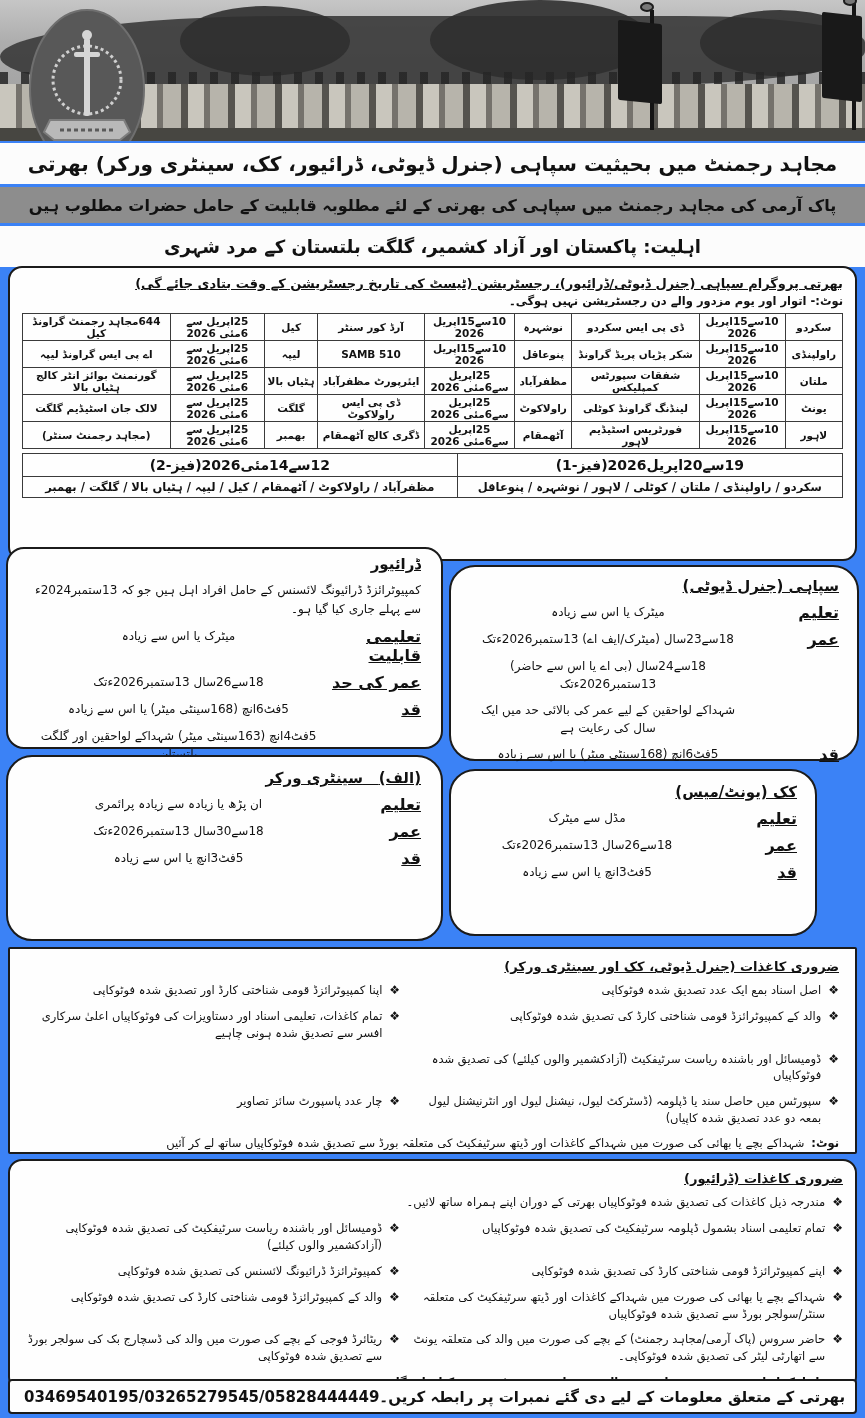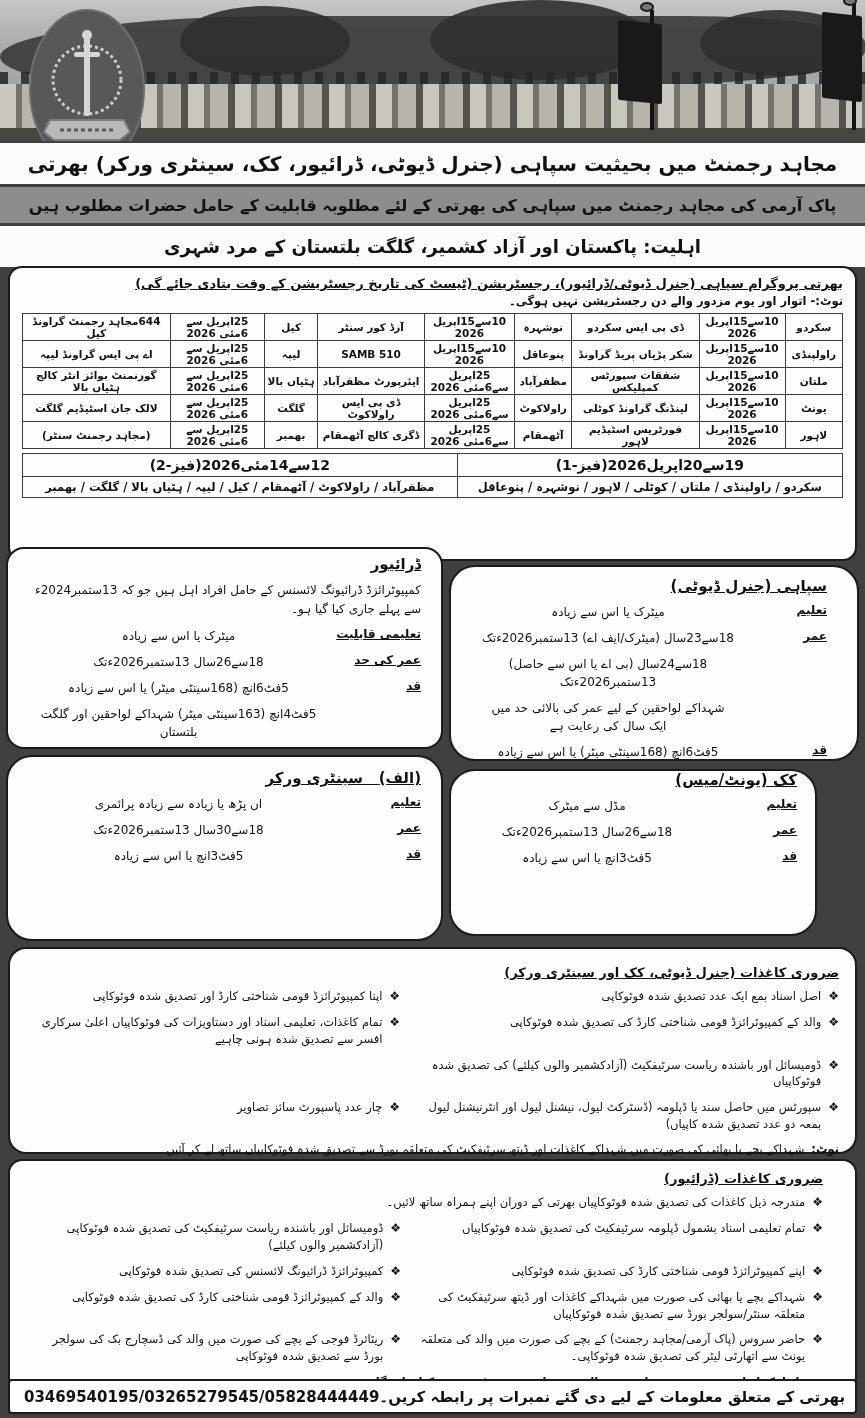--- a/index.html
+++ b/index.html
@@ -1,19 +1,19 @@
 <!DOCTYPE html>
 <html lang="ur"><head>
 <meta charset="utf-8">
 <style>
   * { margin:0; padding:0; box-sizing:border-box; }
   html,body { background:#7e7e7e; }
   #page {
     position:relative; width:865px; height:1418px; margin:0 auto;
-    background:#404040; overflow:hidden;
+    background:#3b82f6; overflow:hidden;
     font-family:"DejaVu Sans", sans-serif; color:#111;
     direction:rtl;
   }
   .abs { position:absolute; }
 
   
   .banner { left:0; top:0; width:865px; height:141px; overflow:hidden;
     background:linear-gradient(#c6c6c6 0%, #adadad 30%, #9a9a9a 100%); }
   .treeband { position:absolute; left:0; top:16px; width:865px; height:70px;
     background:#3c3c3c; border-radius:40% 25% 35% 20% / 70% 45% 60% 50%; opacity:.92; }
@@ -32,25 +32,25 @@
   .titlebar { left:0; width:865px; display:flex; align-items:center; justify-content:center;
     text-align:center; font-weight:bold; }
   .bar1 { top:143px; height:41px; background:#fcfcfc; font-size:20px; }
   .bar2 { top:187px; height:36px; background:#8d8d8d; font-size:16px; }
   .bar3 { top:226px; height:41px; background:#fcfcfc; font-size:18px; }
 
   
   .panel { background:#fefefe; border:2px solid #1b1b1b; }
   .main-box  { left:8px;  top:266px; width:849px; height:295px; border-radius:14px; padding:8px 12px 6px; }
   .driver-box   { left:6px;   top:547px; width:437px; height:202px; border-radius:18px; padding:6px 20px; }
-  .soldier-box  { left:449px; top:565px; width:410px; height:196px; border-radius:26px; padding:10px 30px; }
+  .soldier-box  { left:449px; top:565px; width:410px; height:196px; border-radius:26px; padding:10px 18px; }
   .sanitary-box { left:6px;   top:755px; width:437px; height:186px; border-radius:26px; padding:12px 20px; }
-  .cook-box     { left:449px; top:769px; width:368px; height:167px; border-radius:26px; padding:0 18px; }
-  .docs1 { left:8px; top:947px;  width:849px; height:207px; border-radius:18px; padding:16px 16px; }
-  .docs2 { left:8px; top:1159px; width:849px; height:232px; border-radius:14px; padding:10px 32px; }
+  .cook-box     { left:449px; top:769px; width:368px; height:167px; border-radius:26px; padding:12px 18px; }
+  .docs1 { left:8px; top:947px;  width:849px; height:207px; border-radius:2px; padding:10px 16px; }
+  .docs2 { left:8px; top:1159px; width:849px; height:232px; border-radius:14px; padding:10px 12px; }
   .footerbar { left:8px; top:1379px; width:849px; height:35px; border-radius:4px;
     display:flex; align-items:center; justify-content:center; font-size:15px; font-weight:bold; }
 
   .sec-head { font-size:13px; font-weight:bold; text-decoration:underline; }
   .sec-note { font-size:11.5px; font-weight:bold; text-align:right; margin-top:3px; }
 
   
   table.sched { width:100%; border-collapse:collapse; margin-top:5px; table-layout:fixed; }
   table.sched td { border:1px solid #3a3a3a; text-align:center; vertical-align:middle;
     font-size:10.5px; font-weight:600; height:27px; padding:1px 2px; overflow:hidden; }
@@ -58,21 +58,21 @@
   
   .phase-head { margin-top:8px; }
   table.phase { width:100%; border-collapse:collapse; margin-top:4px; }
   table.phase td { border:1px solid #3a3a3a; text-align:center; padding:3px 4px; }
   table.phase tr.dates td { font-size:14px; font-weight:bold; }
   table.phase tr.locs td  { font-size:11.5px; font-weight:600;margin-left:16px; }
 
   
   .pos-title { font-size:15px; font-weight:bold; text-decoration:underline; text-align:right; margin-bottom:8px; }
   .pos-grid { display:grid; grid-template-columns:92px 1fr; row-gap:8px; align-items:start; }
-  .pos-label { font-size:12px; font-weight:bold; text-decoration:underline; text-align:right; }
+  .pos-label { font-size:16px; font-weight:bold; text-decoration:underline; text-align:right; }
   .pos-val { font-size:12px; text-align:center; line-height:1.5; }
   .pos-intro { font-size:12px; text-align:right; line-height:1.6; margin-bottom:8px; }
 
   
   .doc-grid { display:grid; grid-template-columns:53% 47%; column-gap:8px; row-gap:9px; margin-top:8px; }
   .doc-item { display:flex; gap:7px; font-size:11.5px; line-height:1.45; text-align:right; }
   .doc-item .dia { font-size:12px; flex:0 0 auto; }
   .doc-full { grid-column:1 / -1; }
   .doc-note { display:flex; gap:7px; font-size:11.5px; line-height:1.5; margin-top:9px; text-align:right; }
   .doc-note .nlabel { font-weight:bold; flex:0 0 auto; }
@@ -206,21 +206,21 @@
   </div>
 
   <div class="abs panel soldier-box">
     <div class="pos-title">سپاہی (جنرل ڈیوٹی)</div>
     <div class="pos-grid">
       <div class="pos-label">تعلیم</div>
       <div class="pos-val">میٹرک یا اس سے زیادہ</div>
       <div class="pos-label">عمر</div>
       <div class="pos-val">18سے23سال (میٹرک/ایف اے) 13ستمبر2026ءتک</div>
       <div></div>
-        <div class="pos-val">18سے24سال (بی اے یا اس سے حاصل) 13ستمبر2026ءتک</div>
+        <div class="pos-val">18سے24سال (بی اے یا اس سے حاضر) 13ستمبر2026ءتک</div>
       <div></div>
         <div class="pos-val">شہداکے لواحقین کے لیے عمر کی بالائی حد میں ایک سال کی رعایت ہے</div>
       <div class="pos-label">قد</div>
       <div class="pos-val">5فٹ6انچ (168سینٹی میٹر) یا اس سے زیادہ</div>
       <div></div>
         <div class="pos-val">5فٹ4انچ (163سینٹی میٹر) شہداکے لواحقین اور گلگت بلتستان</div>
     </div>
   </div>
 
   <div class="abs panel driver-box">

